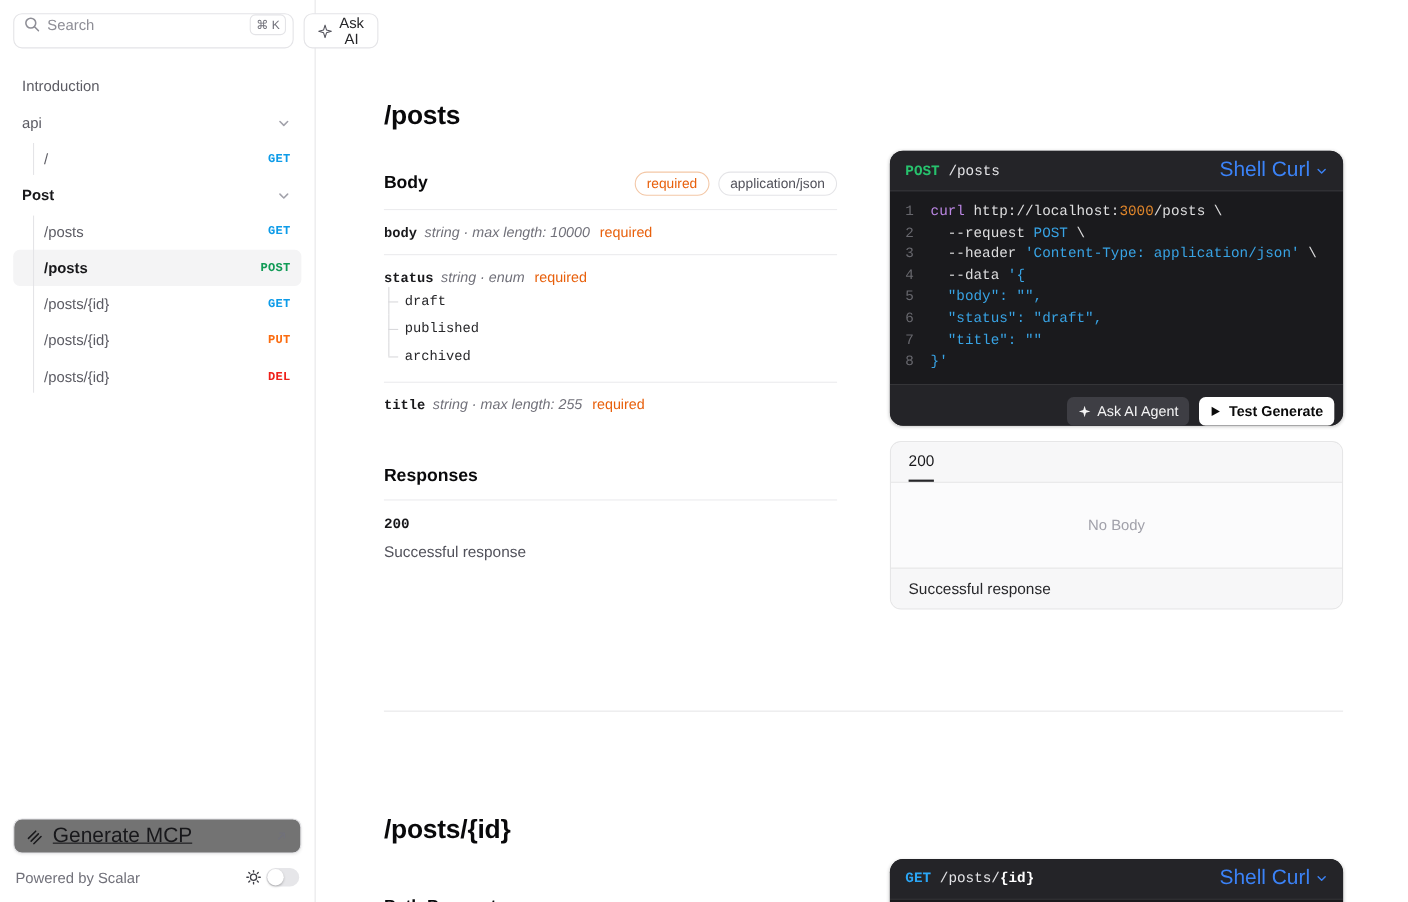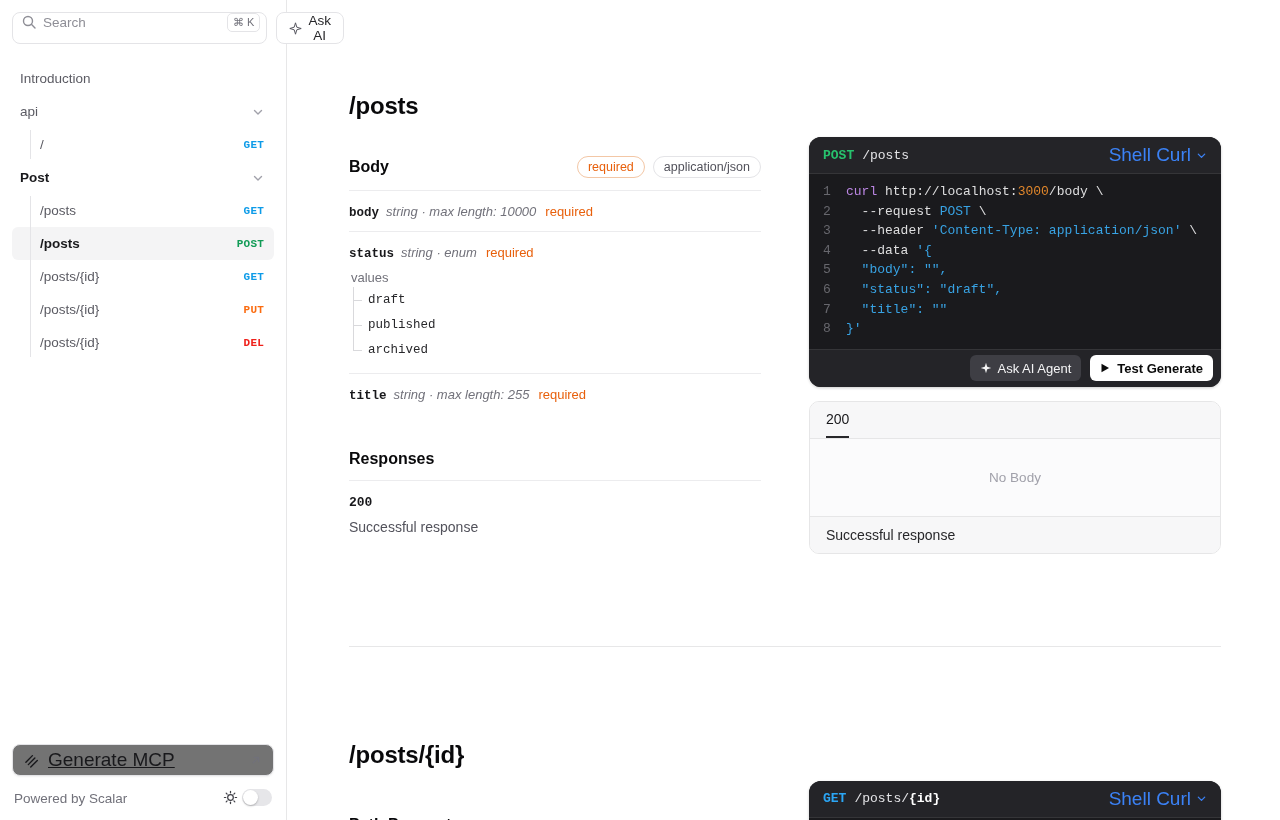--- a/index.html
+++ b/index.html
@@ -98,21 +98,21 @@
   .req-head .p b { color:#ffffff; }
   .lang-sel { margin-left:auto; display:flex; align-items:center; gap:5px; color:#3b82f6;
     font-family:"Liberation Sans",sans-serif; font-size:19px; cursor:pointer; }
   .code { padding:8px 0 10px; font-family:"Liberation Mono","DejaVu Sans Mono",monospace;
     font-size:13px; line-height:19.6px; }
   .code-line { display:flex; white-space:pre; }
   .code-line .ln { width:37px; padding-left:14px; color:#67676d; flex-shrink:0; }
   .t-fg { color:#dededf; } .t-purple { color:#bb86e3; }
   .t-orange { color:#e0862b; } .t-blue { color:#38a3e4; }
   .req-foot { background:#242428; border-top:1px solid rgba(255,255,255,.08); height:38px;
-    display:flex; align-items:center; justify-content:flex-end; gap:9px; padding:0 8px; }
+    display:flex; align-items:flex-end; justify-content:flex-end; gap:9px; padding:0 8px; }
   .btn-agent { background:#3e3e44; color:#f4f4f5; border:none; border-radius:6px; height:26px;
     display:flex; align-items:center; gap:6px; padding:0 10px; font-size:13px;
     font-family:inherit; cursor:pointer; }
   .btn-test { background:#fff; color:#0a0a0a; border:none; border-radius:6px; height:26px;
     display:flex; align-items:center; gap:7px; padding:0 10px; font-size:13px; font-weight:700;
     font-family:inherit; cursor:pointer; }
 
   
   .resp-card { margin-top:14px; border:1px solid #e6e6e7; border-radius:10px; overflow:hidden; }
   .resp-tabs { background:#f7f7f8; height:37px; padding:0 16px; display:flex;
@@ -266,21 +266,20 @@
             <span class="pill ct">application/json</span>
           </div>
         </div>
         <hr class="rule afterh2">
         <div class="field">
           <span class="fname">body</span><span class="fmeta">string · max length: 10000</span><span class="freq">required</span>
         </div>
         <hr class="rule">
         <div class="field">
           <span class="fname">status</span><span class="fmeta">string · enum</span><span class="freq">required</span>
-          <div class="values-label">values</div>
           <div class="enum-tree">
             <div class="enum-row">draft</div>
             <div class="enum-row">published</div>
             <div class="enum-row">archived</div>
           </div>
         </div>
         <hr class="rule">
         <div class="field">
           <span class="fname">title</span><span class="fmeta">string · max length: 255</span><span class="freq">required</span>
         </div>
@@ -301,21 +300,21 @@
             <div class="lang-sel">
               <span>Shell Curl</span>
               <span style="display:flex">
                 <svg width="11" height="11" viewBox="0 0 12 12">
                     <path d="M2.5 4.5 L6 8 L9.5 4.5" fill="none" stroke="currentColor" stroke-width="1.4" stroke-linecap="round" stroke-linejoin="round"></path>
                   </svg>
               </span>
             </div>
           </div>
           <div class="code">
-            <div class="code-line"><span class="ln">1</span><span class="t-purple">curl </span><span class="t-fg">http://localhost:</span><span class="t-orange">3000</span><span class="t-fg">/body \</span></div>
+            <div class="code-line"><span class="ln">1</span><span class="t-purple">curl </span><span class="t-fg">http://localhost:</span><span class="t-orange">3000</span><span class="t-fg">/posts \</span></div>
             <div class="code-line"><span class="ln">2</span><span class="t-fg">  --request </span><span class="t-blue">POST</span><span class="t-fg"> \</span></div>
             <div class="code-line"><span class="ln">3</span><span class="t-fg">  --header </span><span class="t-blue">'Content-Type: application/json'</span><span class="t-fg"> \</span></div>
             <div class="code-line"><span class="ln">4</span><span class="t-fg">  --data </span><span class="t-blue">'{</span></div>
             <div class="code-line"><span class="ln">5</span><span class="t-blue">  "body": "",</span></div>
             <div class="code-line"><span class="ln">6</span><span class="t-blue">  "status": "draft",</span></div>
             <div class="code-line"><span class="ln">7</span><span class="t-blue">  "title": ""</span></div>
             <div class="code-line"><span class="ln">8</span><span class="t-blue">}'</span></div>
           </div>
           <div class="req-foot">
             <button class="btn-agent">

